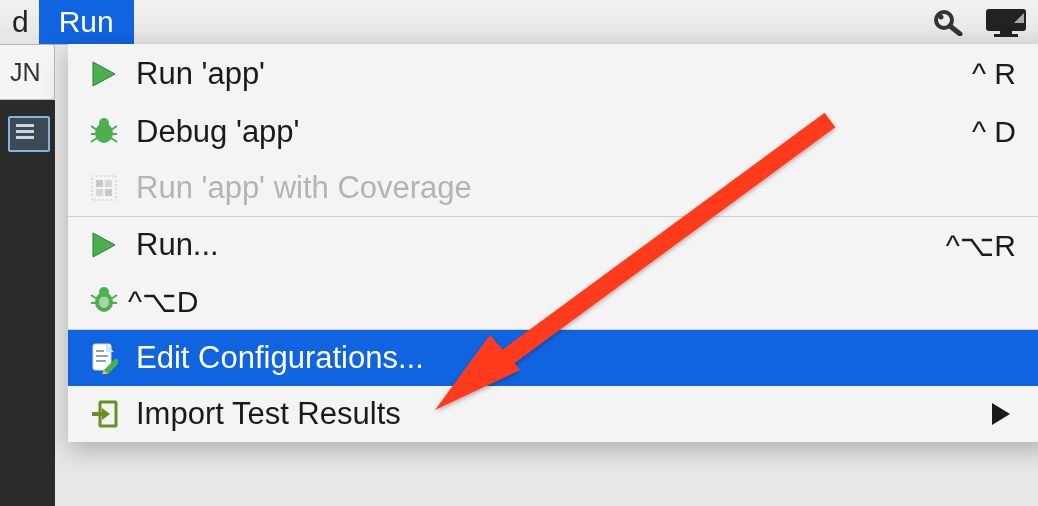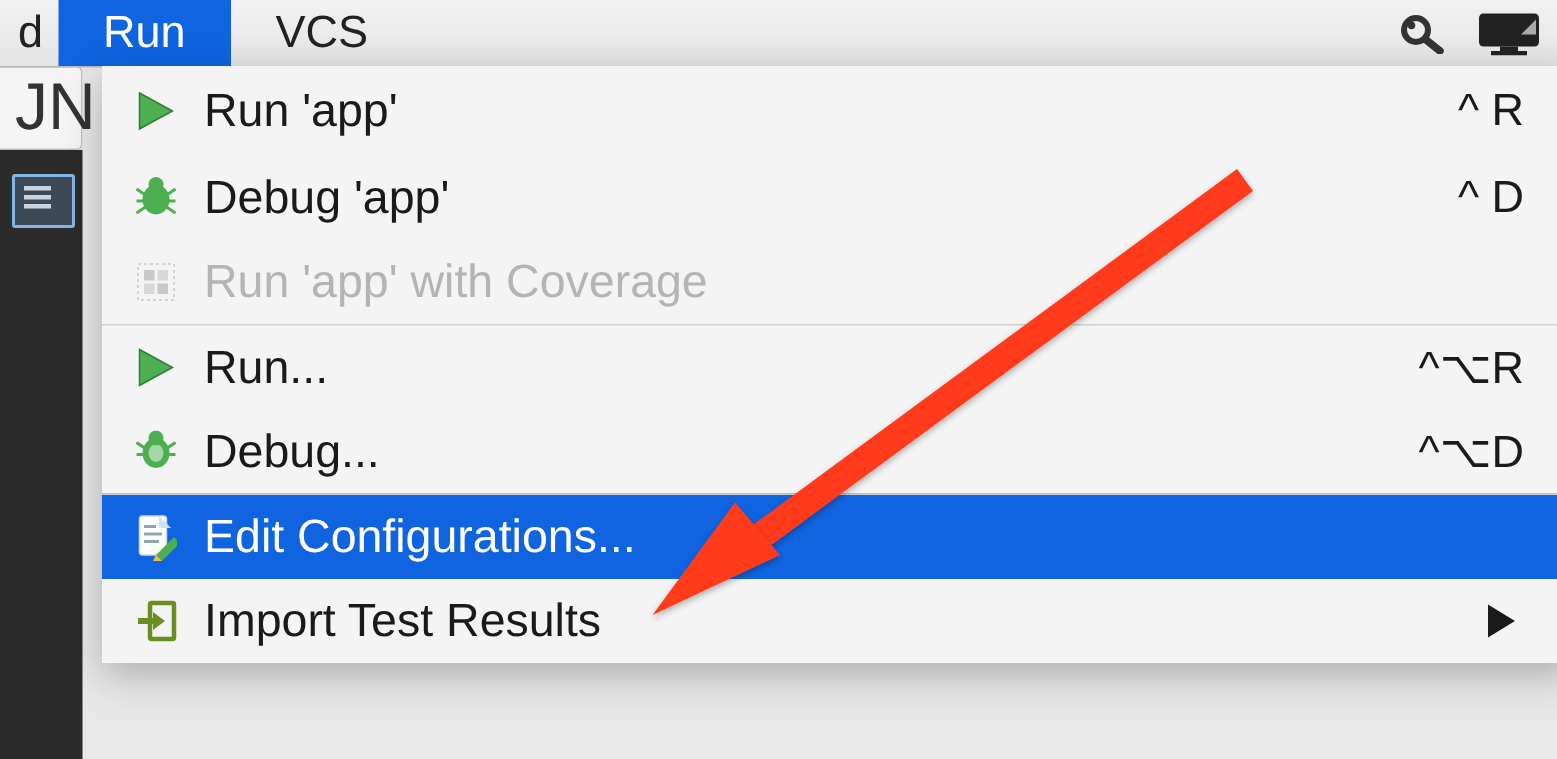--- a/index.html
+++ b/index.html
@@ -1,23 +1,23 @@
 <!DOCTYPE html>
 <html><head>
 <meta charset="utf-8">
 <style>
   html,body{margin:0;padding:0;width:1038px;height:506px;overflow:hidden;font-family:"Helvetica Neue",Arial,sans-serif;}
   body{background:#e8e8e8;}
   .left-strip{position:absolute;left:0;top:0;width:8px;height:506px;background:#2b2b2b;}
-  .editor-peek{position:absolute;left:0;top:44px;width:55px;height:56px;background:#f5f5f5;border:1px solid #c0c0c0;border-left:none;border-radius:0 4px 4px 0;display:flex;align-items:center;padding-left:10px;font-size:44px;color:#333;box-sizing:border-box;}
+  .editor-peek{position:absolute;left:0;top:44px;width:55px;height:56px;background:#f5f5f5;border:1px solid #c0c0c0;border-left:none;border-radius:0 4px 4px 0;display:flex;align-items:center;padding-left:10px;font-size:25px;color:#333;box-sizing:border-box;}
   .side-dark{position:absolute;left:0;top:100px;width:55px;height:406px;background:#2b2b2b;}
   .tool-icon{position:absolute;left:8px;top:116px;width:38px;height:32px;border:2px solid #84b4e0;border-radius:2px;background:#3d4a55;}
   .tool-icon .lines{position:absolute;left:6px;top:6px;width:18px;height:3px;background:#c8d4df;box-shadow:0 6px 0 #c8d4df,0 12px 0 #c8d4df;}
   .menubar{position:absolute;left:0;top:0;width:1038px;height:44px;background:linear-gradient(#f2f2f2,#e4e4e4);border-bottom:1px solid #b8b8b8;display:flex;align-items:center;font-size:30px;color:#222;}
-  .menubar-item{padding:0 30px;height:44px;display:flex;align-items:center;}
+  .menubar-item{padding:0 20px;height:44px;display:flex;align-items:center;}
   .menubar-item.selected{background:#1064e0;color:#fff;}
   .menubar-spacer{flex:1;}
   .menubar-trayicon{width:50px;display:flex;justify-content:center;}
   .dropdown{position:absolute;left:68px;top:44px;width:982px;background:rgba(244,244,244,0.98);box-shadow:0 8px 24px rgba(0,0,0,.25);}
   .drop-item{display:flex;align-items:center;height:56px;font-size:31px;color:#1a1a1a;position:relative;}
   .drop-item.first{height:60px;}
   .drop-item.disabled{color:#b4b4b4;}
   .drop-item.highlight{background:#1064e0;color:#fff;}
   .drop-item.separator-before{border-top:1px solid #d0d0d0;}
   .drop-icon{width:48px;display:flex;justify-content:center;align-items:center;margin-left:12px;}
@@ -39,23 +39,20 @@
     <div class="lines"></div>
   </div>
 
 <div class="menubar">
   <div style="width:8px"></div>
   <div class="menubar-item" style="padding:0 10px 0 4px;">
       <span>d</span>
     </div>
   <div class="menubar-item selected">
       <span>Run</span>
-    </div>
-  <div class="menubar-item">
-      <span>VCS</span>
     </div>
   <div class="menubar-spacer"></div>
   <div class="menubar-trayicon">
     <svg width="34" height="28" viewBox="0 0 34 28">
         <circle cx="12" cy="12" r="8" fill="none" stroke="#333" stroke-width="4"></circle>
         <line x1="18" y1="18" x2="28" y2="26" stroke="#333" stroke-width="5" stroke-linecap="round"></line>
         <circle cx="9" cy="9" r="2.5" fill="#333"></circle>
       </svg>
   </div>
   <div class="menubar-trayicon" style="width:64px">
@@ -125,21 +122,20 @@
       <svg width="30" height="28" viewBox="0 0 30 28">
           <ellipse cx="15" cy="15" rx="9" ry="10" fill="#4caf50"></ellipse>
           <ellipse cx="15" cy="15" rx="5" ry="6" fill="#a5d6a7"></ellipse>
           <circle cx="15" cy="5" r="5" fill="#4caf50"></circle>
           <line x1="2" y1="8" x2="8" y2="12" stroke="#4caf50" stroke-width="2"></line>
           <line x1="28" y1="8" x2="22" y2="12" stroke="#4caf50" stroke-width="2"></line>
           <line x1="2" y1="16" x2="7" y2="16" stroke="#4caf50" stroke-width="2"></line>
           <line x1="28" y1="16" x2="23" y2="16" stroke="#4caf50" stroke-width="2"></line>
         </svg>
     </span>
-    <span class="drop-label">Debug...</span>
     <span class="drop-shortcut">^⌥D</span>
   </div>
 
   <div class="drop-item separator-before highlight">
     <span class="drop-icon">
       <svg width="28" height="32" viewBox="0 0 28 32">
           <rect x="3" y="2" width="18" height="26" rx="2" fill="#fff" stroke="#cfd8dc" stroke-width="1"></rect>
           <polygon points="16,2 24,10 16,10" fill="#d0e4f7"></polygon>
           <rect x="6" y="8" width="8" height="2" fill="#90a4ae"></rect>
           <rect x="6" y="13" width="12" height="2" fill="#90a4ae"></rect>

